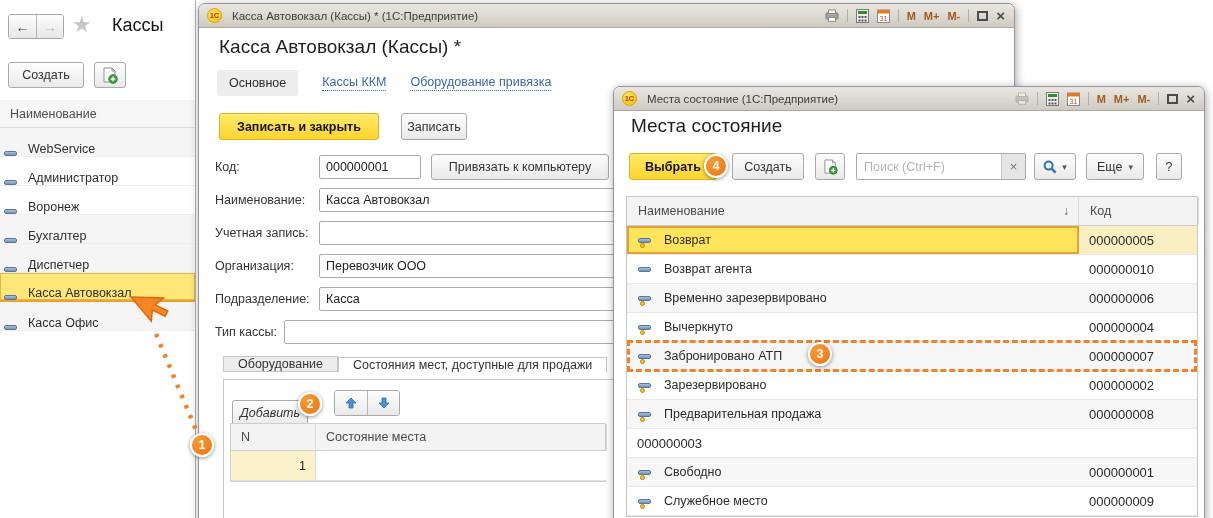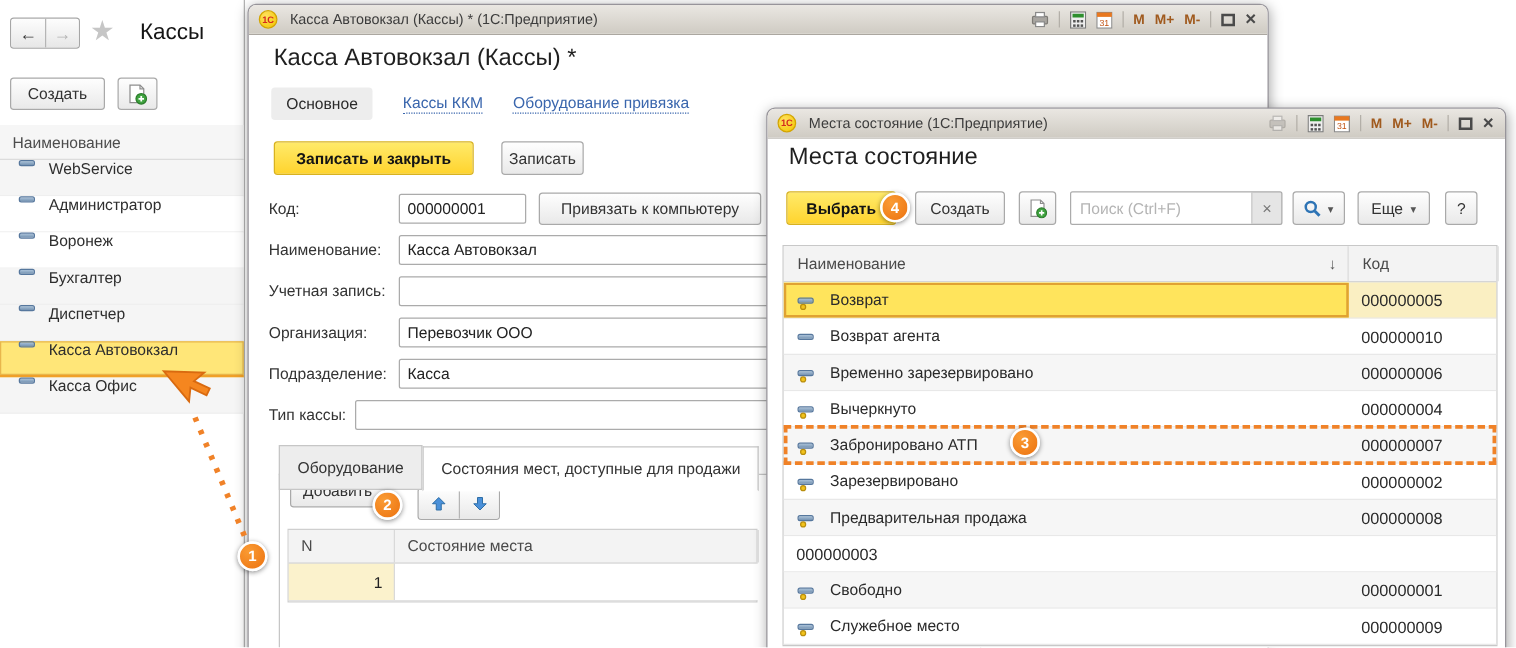--- a/index.html
+++ b/index.html
@@ -12,21 +12,21 @@
   .nav-btn { width:27px; height:23px; display:flex; align-items:center; justify-content:center; background:linear-gradient(#FDFDFD,#E7E7E7); font-size:14px; color:#3A3A3A; }
   .nav-btn + .nav-btn { border-left:1px solid #B5B5B5; color:#B5B5B5; }
   .star { position:absolute; left:72px; top:12px; font-size:22px; color:#C6C6C6; }
   .sb-title { position:absolute; left:112px; top:15px; font-size:18px; color:#151515; }
   .btn { display:inline-flex; align-items:center; justify-content:center; border:1px solid #A9A9A9; border-radius:3px; background:linear-gradient(#FEFEFE,#E9E9E9); font-size:12.5px; color:#333; cursor:default; }
   .btn-yellow { background:linear-gradient(#FFEA6A,#FFD42E); border-color:#D8B220; font-weight:bold; color:#141414; }
   #sb-create { position:absolute; left:8px; top:62px; width:76px; height:26px; }
   #sb-newdoc { position:absolute; left:94px; top:62px; width:32px; height:26px; }
   .sb-listheader { position:absolute; left:0; top:100px; width:195px; height:28px; background:#F6F6F6; border-bottom:1px solid #DCDCDC; font-size:12.5px; color:#4D4D4D; display:flex; align-items:center; padding-left:10px; }
   #sb-list { position:absolute; left:0; top:128px; width:195px; }
-  .sb-item { height:29px; display:flex; align-items:flex-start; padding-left:15px; gap:11px; font-size:12.5px; color:#2E2E2E; border-bottom:1px solid #EFEFEF; background:#fff; }
+  .sb-item { height:29px; display:flex; align-items:flex-end; padding-left:4px; gap:11px; font-size:12.5px; color:#2E2E2E; border-bottom:1px solid #EFEFEF; background:#fff; }
   .sb-item.stripe { background:#F5F5F5; }
   .sb-item.selected { background:#FFE678; box-shadow:inset 0 0 0 1px #E8B64C; border-bottom:2px solid #F0A028; }
   .bar-icon { position:relative; width:13px; height:5px; border-radius:2px; background:linear-gradient(#A9C1D8,#7593B2); border:1px solid #56779D; flex:none; }
   .bar-icon .dot { position:absolute; left:1px; top:4px; width:5px; height:5px; border-radius:50%; background:#F2C31C; border:1px solid #B98E0D; }
 
   
   .win { position:absolute; background:#fff; border:1px solid #97949A; border-radius:7px 7px 0 0; box-shadow:1px 2px 10px rgba(0,0,0,.35); }
   #win1 { left:198px; top:3px; width:817px; height:527px; z-index:10; }
   #win2 { left:613px; top:86px; width:592px; height:440px; z-index:20; }
   .titlebar { height:24px; background:linear-gradient(#EAE7E2,#CFCBC3); border-radius:6px 6px 0 0; border-bottom:1px solid #ABA7A0; display:flex; align-items:center; padding:0 9px 0 8px; gap:6px; }
@@ -48,25 +48,25 @@
   #w1-save { position:absolute; left:202px; top:109px; width:66px; height:27px; }
   #w1-fields { position:absolute; left:16px; top:146px; width:562px; }
   .f-row { display:flex; align-items:center; height:33px; }
   .f-label { width:104px; font-size:12.5px; color:#333; flex:none; }
   .f-label.short { width:69px; }
   .tinput { border:1px solid #ABABAB; border-radius:2px; font-size:12.5px; color:#222; padding:0 6px; height:24px; background:#fff; font-family:"Liberation Sans",sans-serif; }
   .tinput.grow { flex:1; }
   #f-kod { width:102px; flex:none; }
   #w1-bindbtn { margin-left:10px; width:178px; height:26px; }
   .w1-bottomtabs { position:absolute; left:24px; top:352px; display:flex; align-items:flex-end; z-index:2; }
-  .btab { height:36px; display:flex; align-items:center; padding:0 14px; font-size:12.5px; color:#333; border:1px solid #C6C6C6;text-align:right; }
+  .btab { height:16px; display:flex; align-items:center; padding:0 14px; font-size:12.5px; color:#333; border:1px solid #C6C6C6;text-align:right; }
   .btab.inactive { background:#EDEDED; }
   .btab.active { background:#fff; border-bottom:1px solid #fff; margin-bottom:-1px; }
   #w1-panel { position:absolute; left:24px; top:375px; width:562px; height:152px; border:1px solid #C6C6C6; border-bottom:none; background:#fff; }
-  #w1-add { position:absolute; left:8px; top:0; width:76px; height:26px; }
+  #w1-add { position:absolute; left:8px; top:20px; width:76px; height:26px;font-style:italic; }
   .arrow-group { position:absolute; left:110px; top:10px; display:flex; border:1px solid #A9A9A9; border-radius:3px; overflow:hidden; }
   .arrow-btn { width:32px; height:24px; display:flex; align-items:center; justify-content:center; background:linear-gradient(#FEFEFE,#E9E9E9); }
   .arrow-btn + .arrow-btn { border-left:1px solid #B5B5B5; }
   #w1-table { position:absolute; left:6px; top:43px; width:376px; border:1px solid #CFCFCF; }
   .w1-thead { display:grid; grid-template-columns:85px 291px; height:27px; background:#F3F3F3; border-bottom:1px solid #CFCFCF; }
   .w1-thead > div { display:flex; align-items:center; padding:0 10px; font-size:12.5px; color:#4A4A4A; border-right:1px solid #D9D9D9; }
   .w1row { display:grid; grid-template-columns:85px 291px; height:30px; border-bottom:1px solid #E2E2E2; }
   .cell-n { background:#FBF2CC; display:flex; align-items:center; justify-content:flex-end; padding-right:9px; font-size:12.5px; color:#222; border-right:1px solid #D9D9D9; }
   .cell-state { background:#fff; }
 

